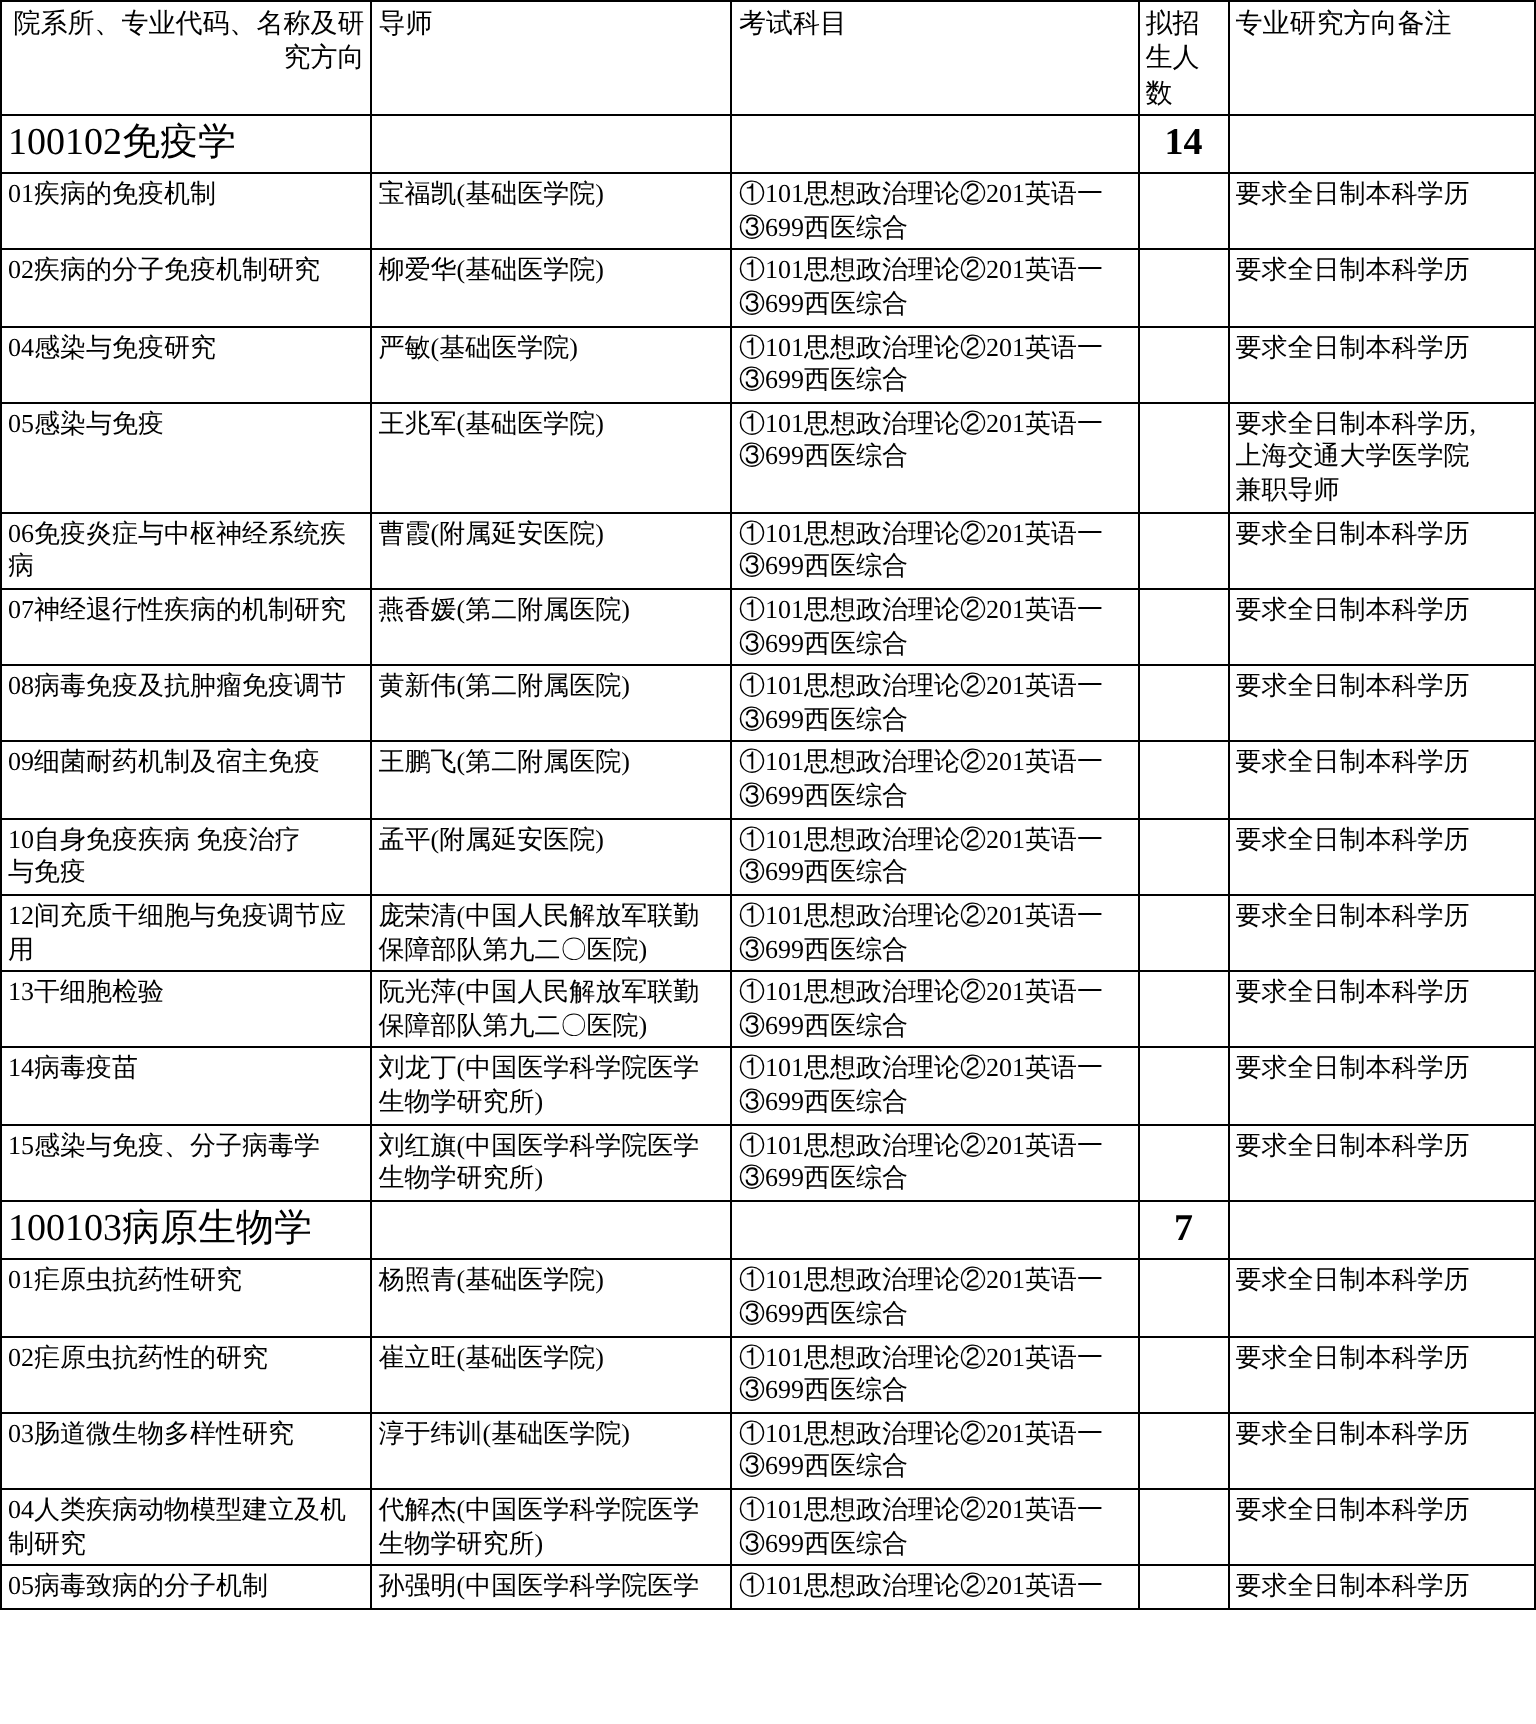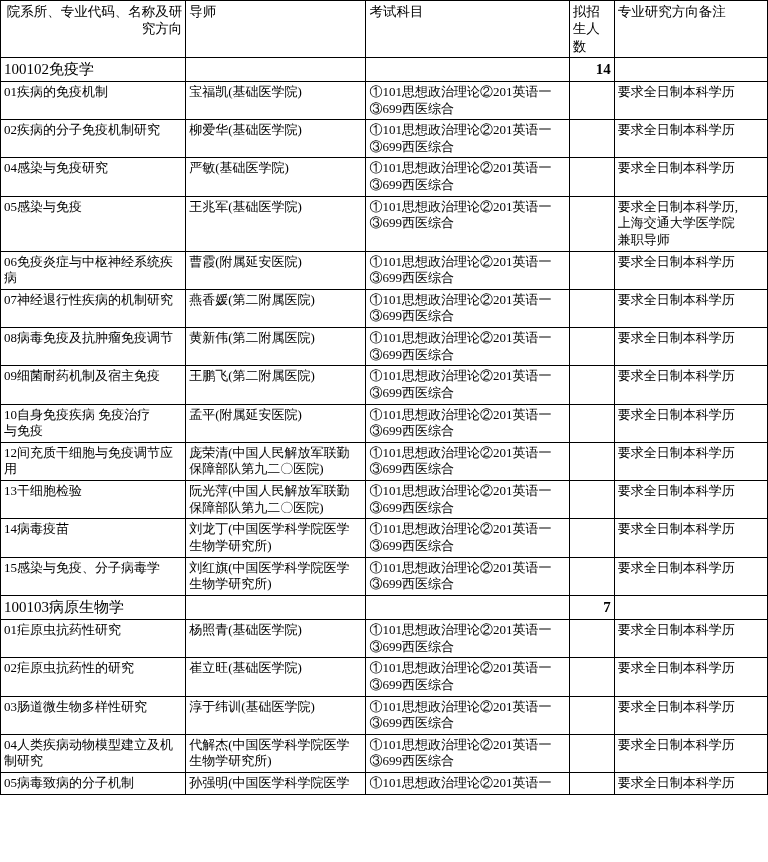--- a/index.html
+++ b/index.html
@@ -40,24 +40,24 @@
     vertical-align: middle;
     font-size: 13.5px;
     padding: 4px 3px;
     line-height: 1.3;
   }
   thead th.head-direction {
     text-align: right;
   }
   .group-row td {
     font-weight: bold;
-    font-size: 15px;
+    font-size: 19px;
   }
   .group-row td.quota {
-    text-align: right;
+    text-align: center;
     font-weight: bold;
     font-family: Liberation Serif, serif;
   }
   td.quota {
     text-align: center;
   }
   .subject-cell .line {
     display: block;
     white-space: nowrap;
   }

